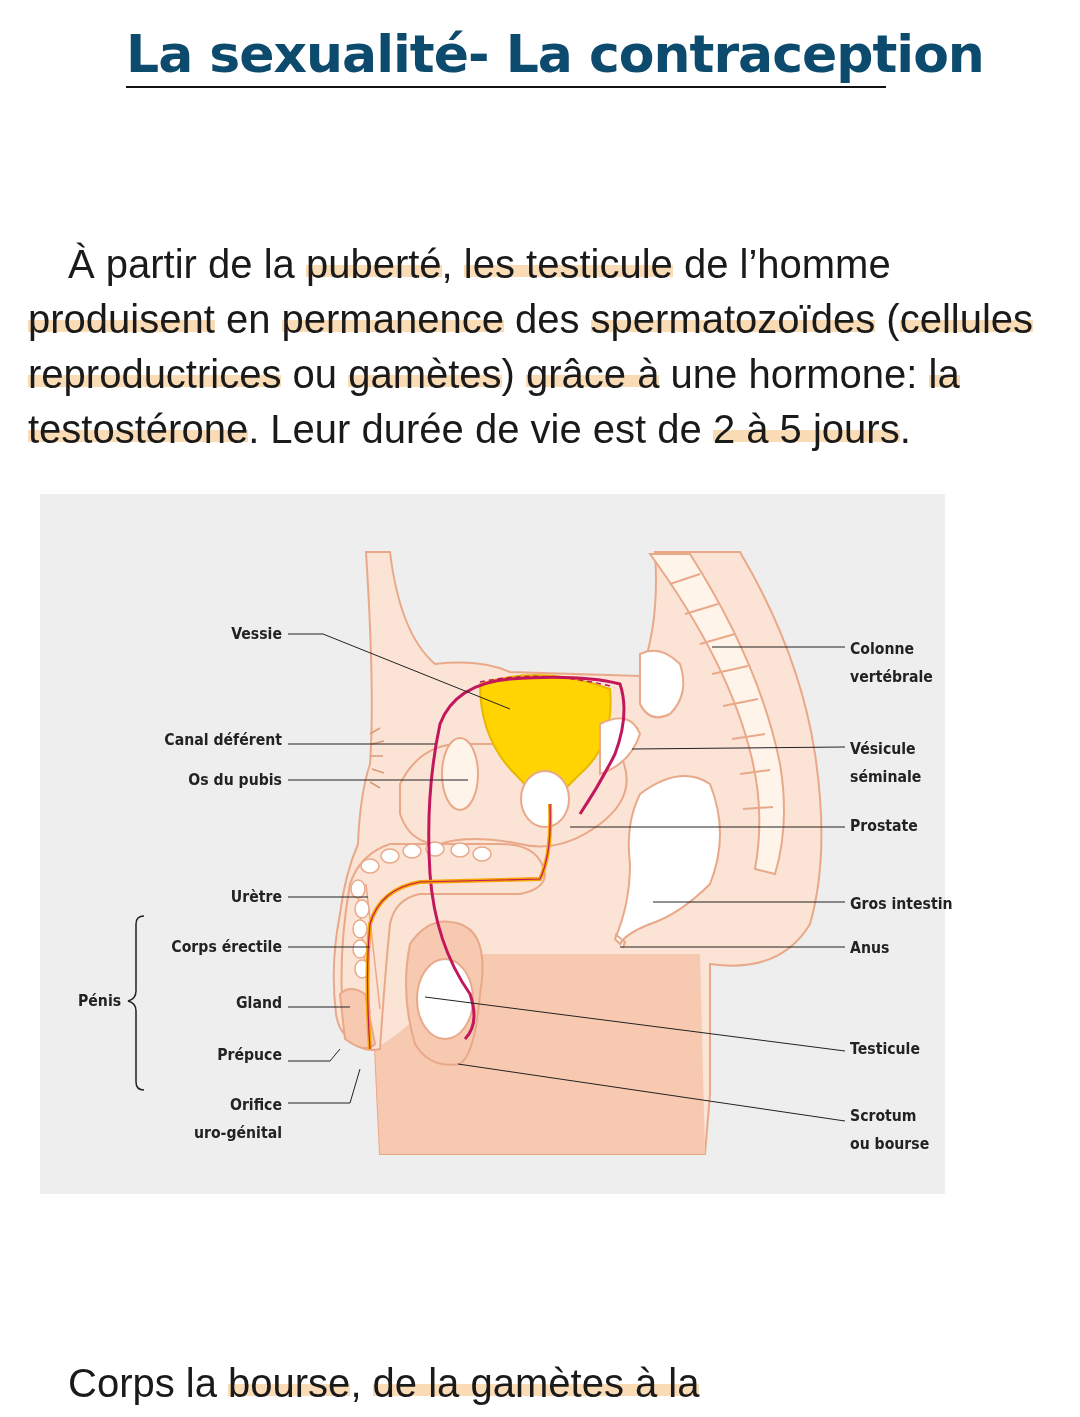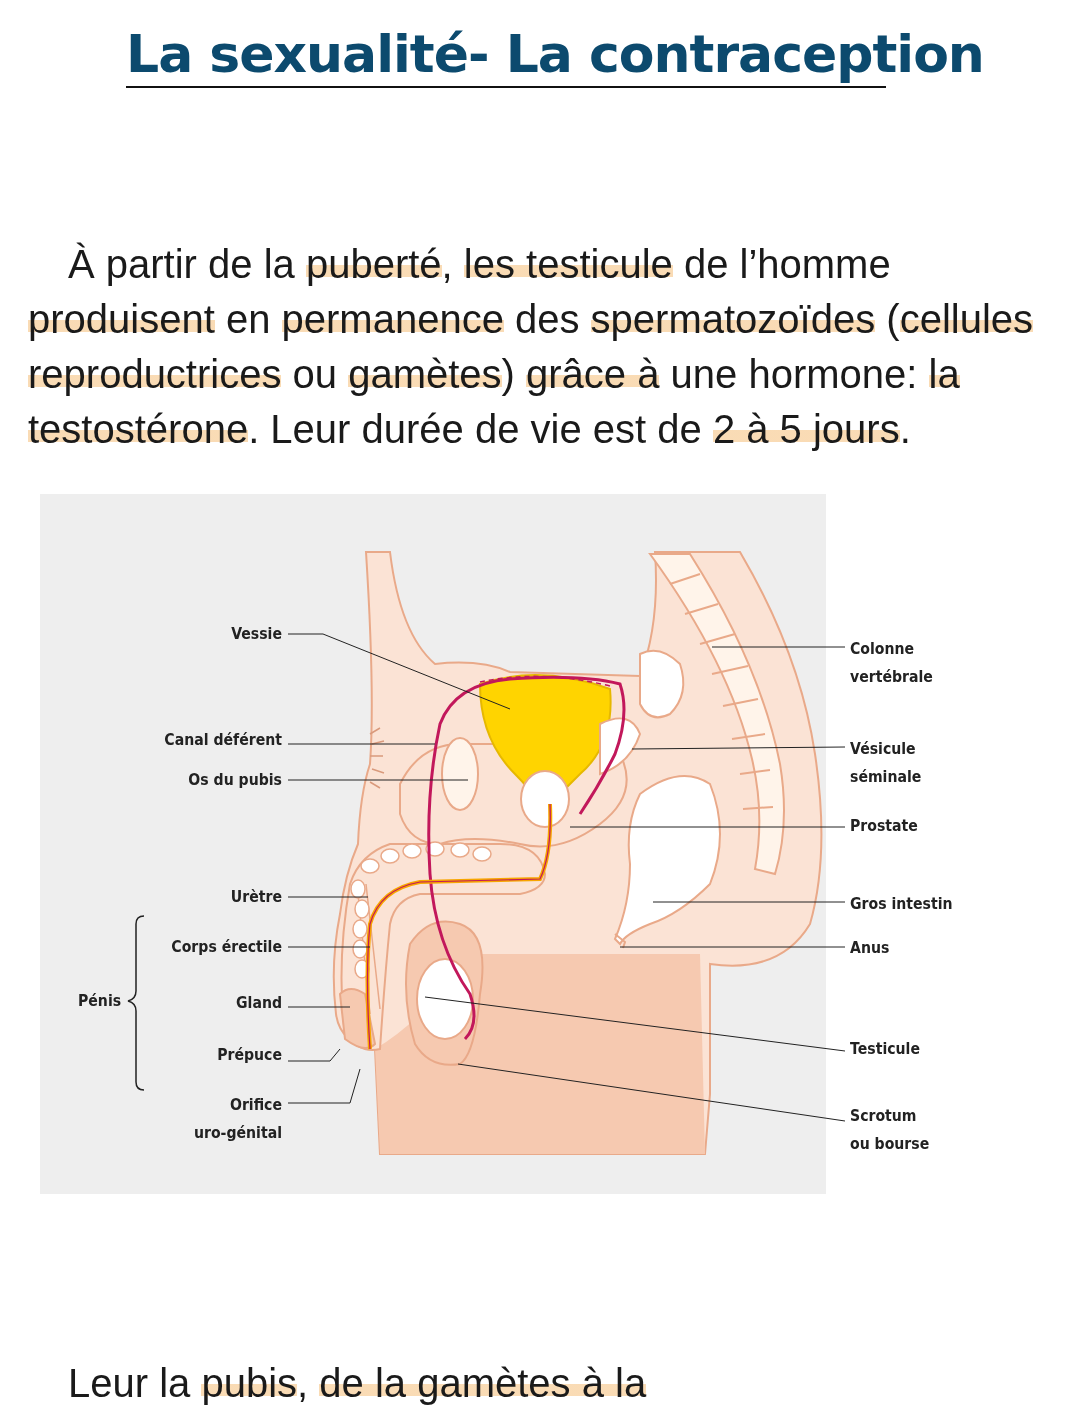--- a/index.html
+++ b/index.html
@@ -15,21 +15,21 @@
   .para {
     position: absolute; left: 28px; top: 213px; width: 1030px;
     font-size: 40px; line-height: 55px; color: #1a1a1a; margin-top: 24px;
   }
   .para .indent { display: inline-block; width: 40px; }
   .hl {
     background-image: linear-gradient(transparent 52%, rgba(245, 190, 120, 0.55) 52%, rgba(245, 190, 120, 0.55) 80%, transparent 80%);
   }
 
   .figure {
-    position: absolute; left: 40px; top: 494px; width: 786px; height: 700px;
+    position: absolute; left: 40px; top: 494px; width: 905px; height: 700px;
     background: #eeeeee;
   }
   .figure svg { position: absolute; left: 0; top: 0; }
   .lbl { position: absolute; font-family: "DejaVu Sans", sans-serif; font-weight: bold; font-size: 16px; color: #222; line-height: 28px; white-space: nowrap; transform: scaleX(0.88); }
   .lbl.right { transform-origin: right center; text-align: right; }
   .lbl.left { transform-origin: left center; }
 
   .para2 {
     position: absolute; left: 68px; top: 1356px; width: 1000px;
     font-size: 40px; line-height: 55px; color: #1a1a1a; white-space: nowrap;
@@ -139,13 +139,13 @@
   <div class="lbl left" style="left:810px; top:241px;">Vésicule</div>
   <div class="lbl left" style="left:810px; top:269px;">séminale</div>
   <div class="lbl left" style="left:810px; top:318px;">Prostate</div>
   <div class="lbl left" style="left:810px; top:396px;">Gros intestin</div>
   <div class="lbl left" style="left:810px; top:440px;">Anus</div>
   <div class="lbl left" style="left:810px; top:541px;">Testicule</div>
   <div class="lbl left" style="left:810px; top:608px;">Scrotum</div>
   <div class="lbl left" style="left:810px; top:636px;">ou bourse</div>
 </div>
 
-<div class="para2"><span>Leur la </span><span class="hl">pubis</span><span>, </span><span class="hl">de la gamètes à la</span></div>
+<div class="para2"><span>Corps la </span><span class="hl">bourse</span><span>, </span><span class="hl">de la gamètes à la</span></div>
 
 </body></html>

